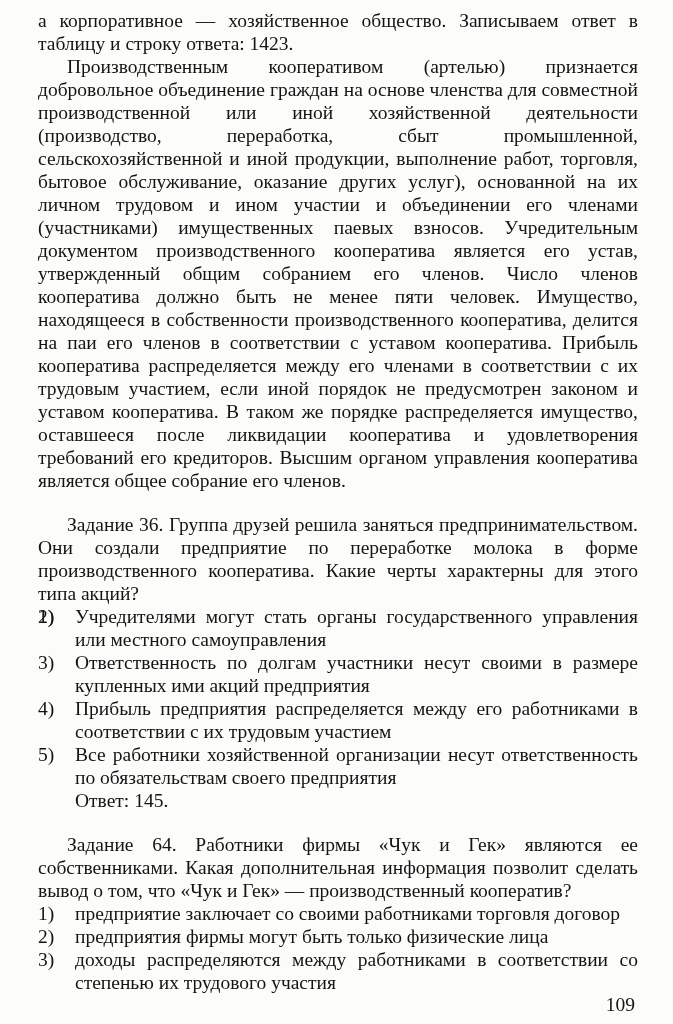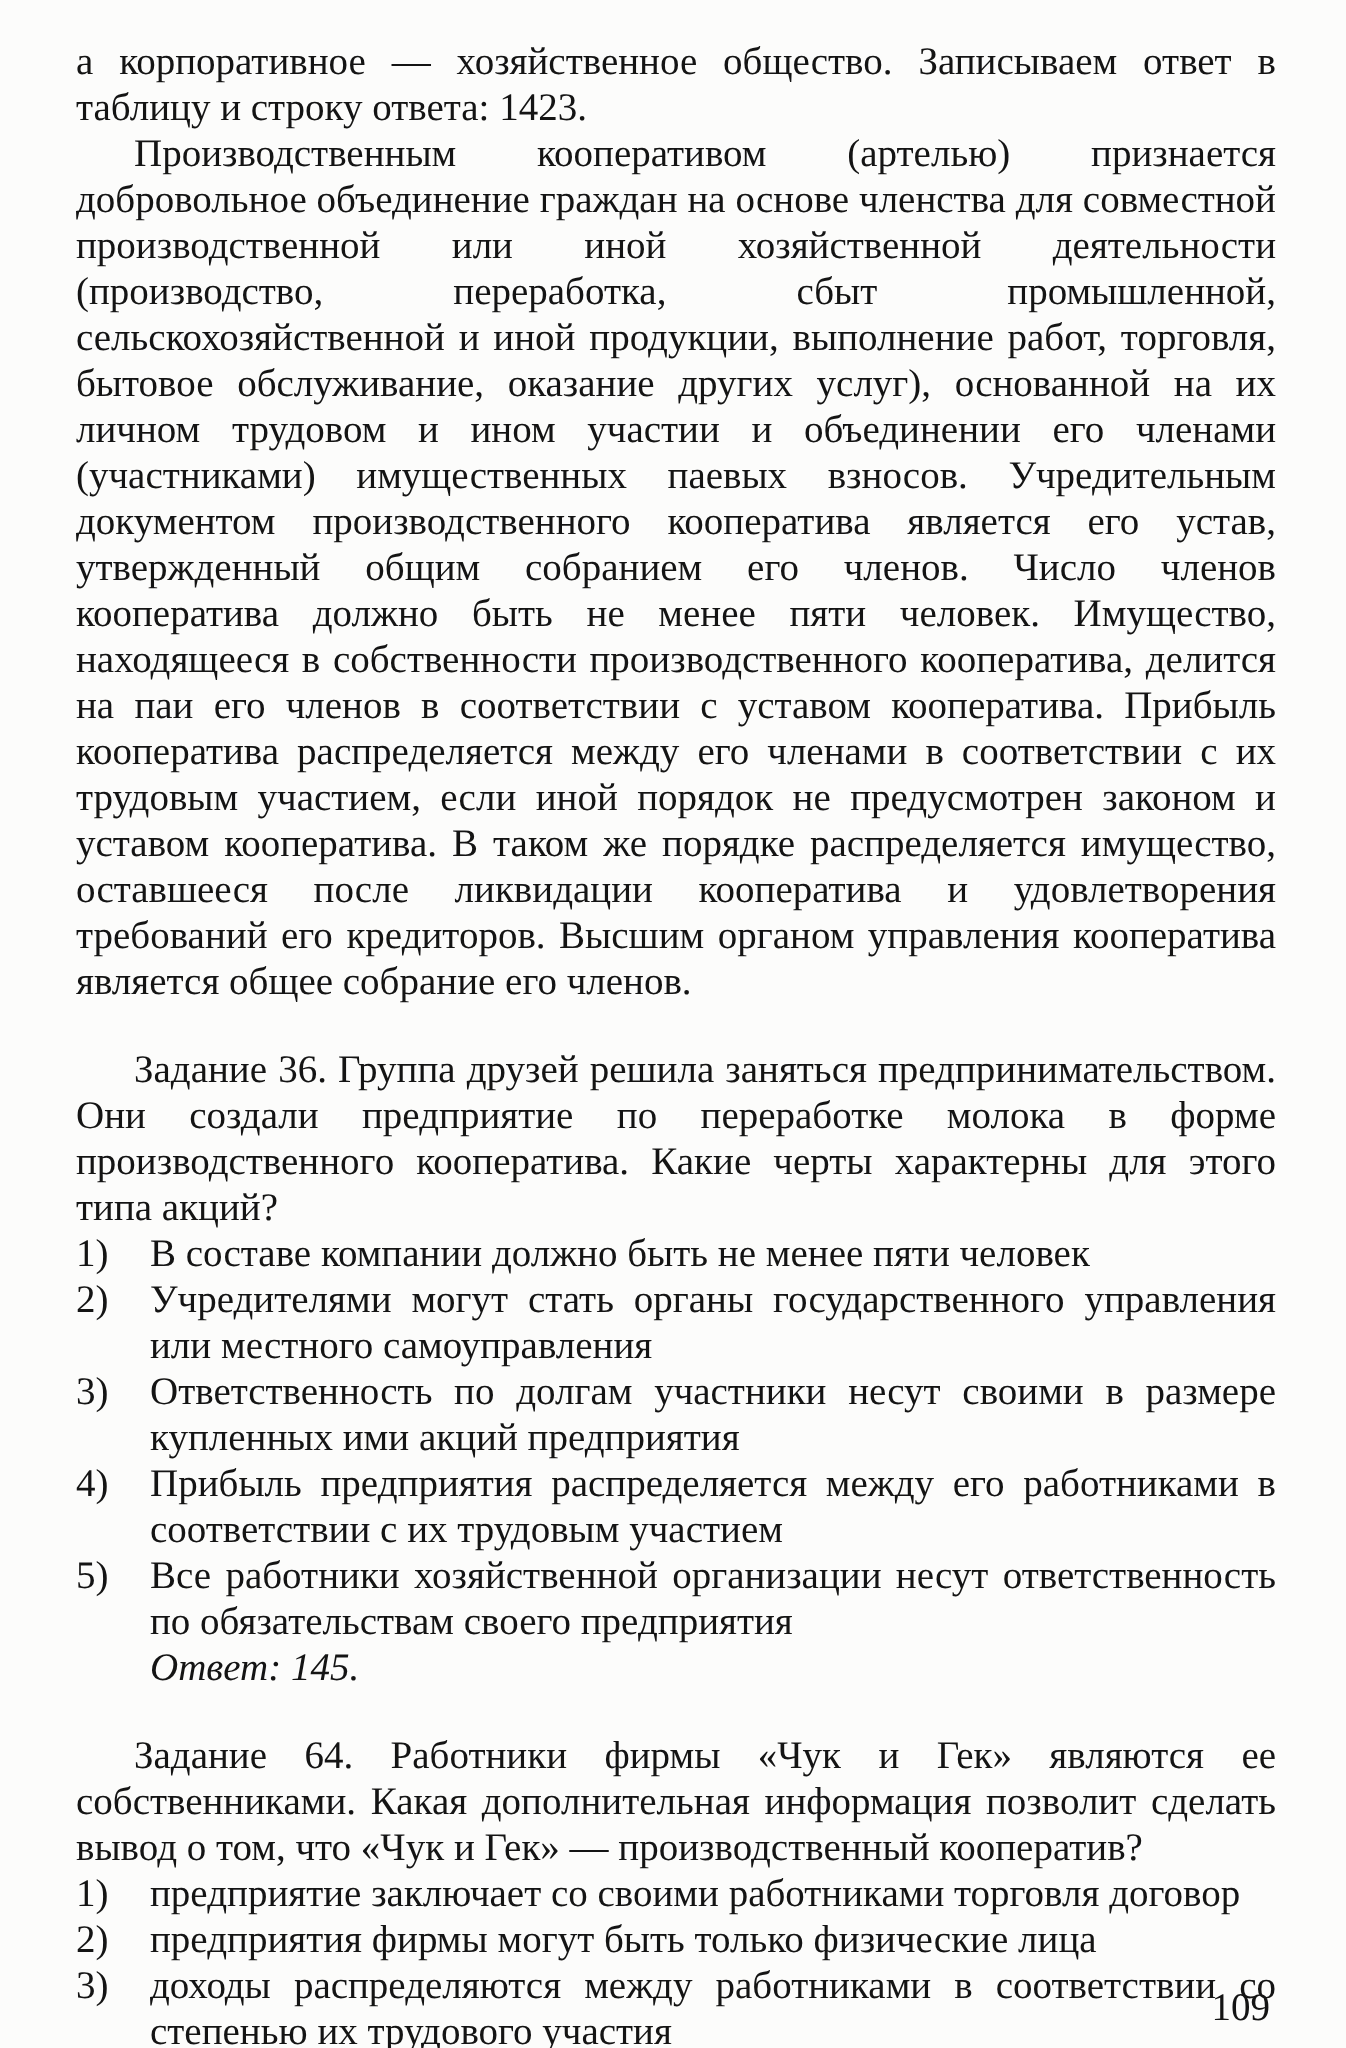--- a/index.html
+++ b/index.html
@@ -6,21 +6,21 @@
     margin: 0;
     padding: 0;
     background: #fcfcfb;
   }
   .page {
     position: relative;
     width: 673px;
     height: 1024px;
     box-sizing: border-box;
     background: #fcfcfb;
-    padding: 20px 35px 0 38px;
+    padding: 9px 35px 0 38px;
     font-family: "Liberation Serif", "DejaVu Serif", serif;
     font-size: 19.5px;
     line-height: 23px;
     color: #141414;
     overflow: hidden;
   }
   p {
     margin: 0;
     text-align: justify;
     hyphens: auto;
@@ -38,21 +38,20 @@
     -webkit-hyphens: auto;
   }
   .list-item .num {
     position: absolute;
     left: 0;
     top: 0;
   }
   .answer {
     margin-left: 37px;
     text-align: left;
-    font-style: italic;
   }
   .page-number {
     position: absolute;
     right: 38px;
     bottom: 8px;
     text-align: left;
   }
 </style>
 </head>
 <body>
@@ -64,21 +63,20 @@
   <p class="para indent">Производственным кооперативом (артелью) признается добровольное объединение граждан на основе членства для совместной производственной или иной хозяйственной деятельности (производство, переработка, сбыт промышленной, сельскохозяйственной и иной продукции, выполнение работ, торговля, бытовое обслуживание, оказание других услуг), основанной на их личном трудовом и ином участии и объединении его членами (участниками) имущественных паевых взносов. Учредительным документом производственного кооператива является его устав, утвержденный общим собранием его членов. Число членов кооператива должно быть не менее пяти человек. Имущество, находящееся в собственности производственного кооператива, делится на паи его членов в соответствии с уставом кооператива. Прибыль кооператива распределяется между его членами в соответствии с их трудовым участием, если иной порядок не предусмотрен законом и уставом кооператива. В таком же порядке распределяется имущество, оставшееся после ликвидации кооператива и удовлетворения требований его кредиторов. Высшим органом управления кооператива является общее собрание его членов.</p>
 
   <p class="para indent task">
     <span class="task-label">Задание 36.</span>
     <span>Группа друзей решила заняться предпринимательством. Они создали предприятие по переработке молока в форме производственного кооператива. Какие черты характерны для этого типа акций?</span>
   </p>
 
   <div class="list">
     <div class="list-item">
       <span class="num">1)</span>
-      <span class="txt">В составе компании должно быть не менее пяти человек</span>
     </div>
     <div class="list-item">
       <span class="num">2)</span>
       <span class="txt">Учредителями могут стать органы государственного управления или местного самоуправления</span>
     </div>
     <div class="list-item">
       <span class="num">3)</span>
       <span class="txt">Ответственность по долгам участники несут своими в размере купленных ими акций предприятия</span>
     </div>
     <div class="list-item">

